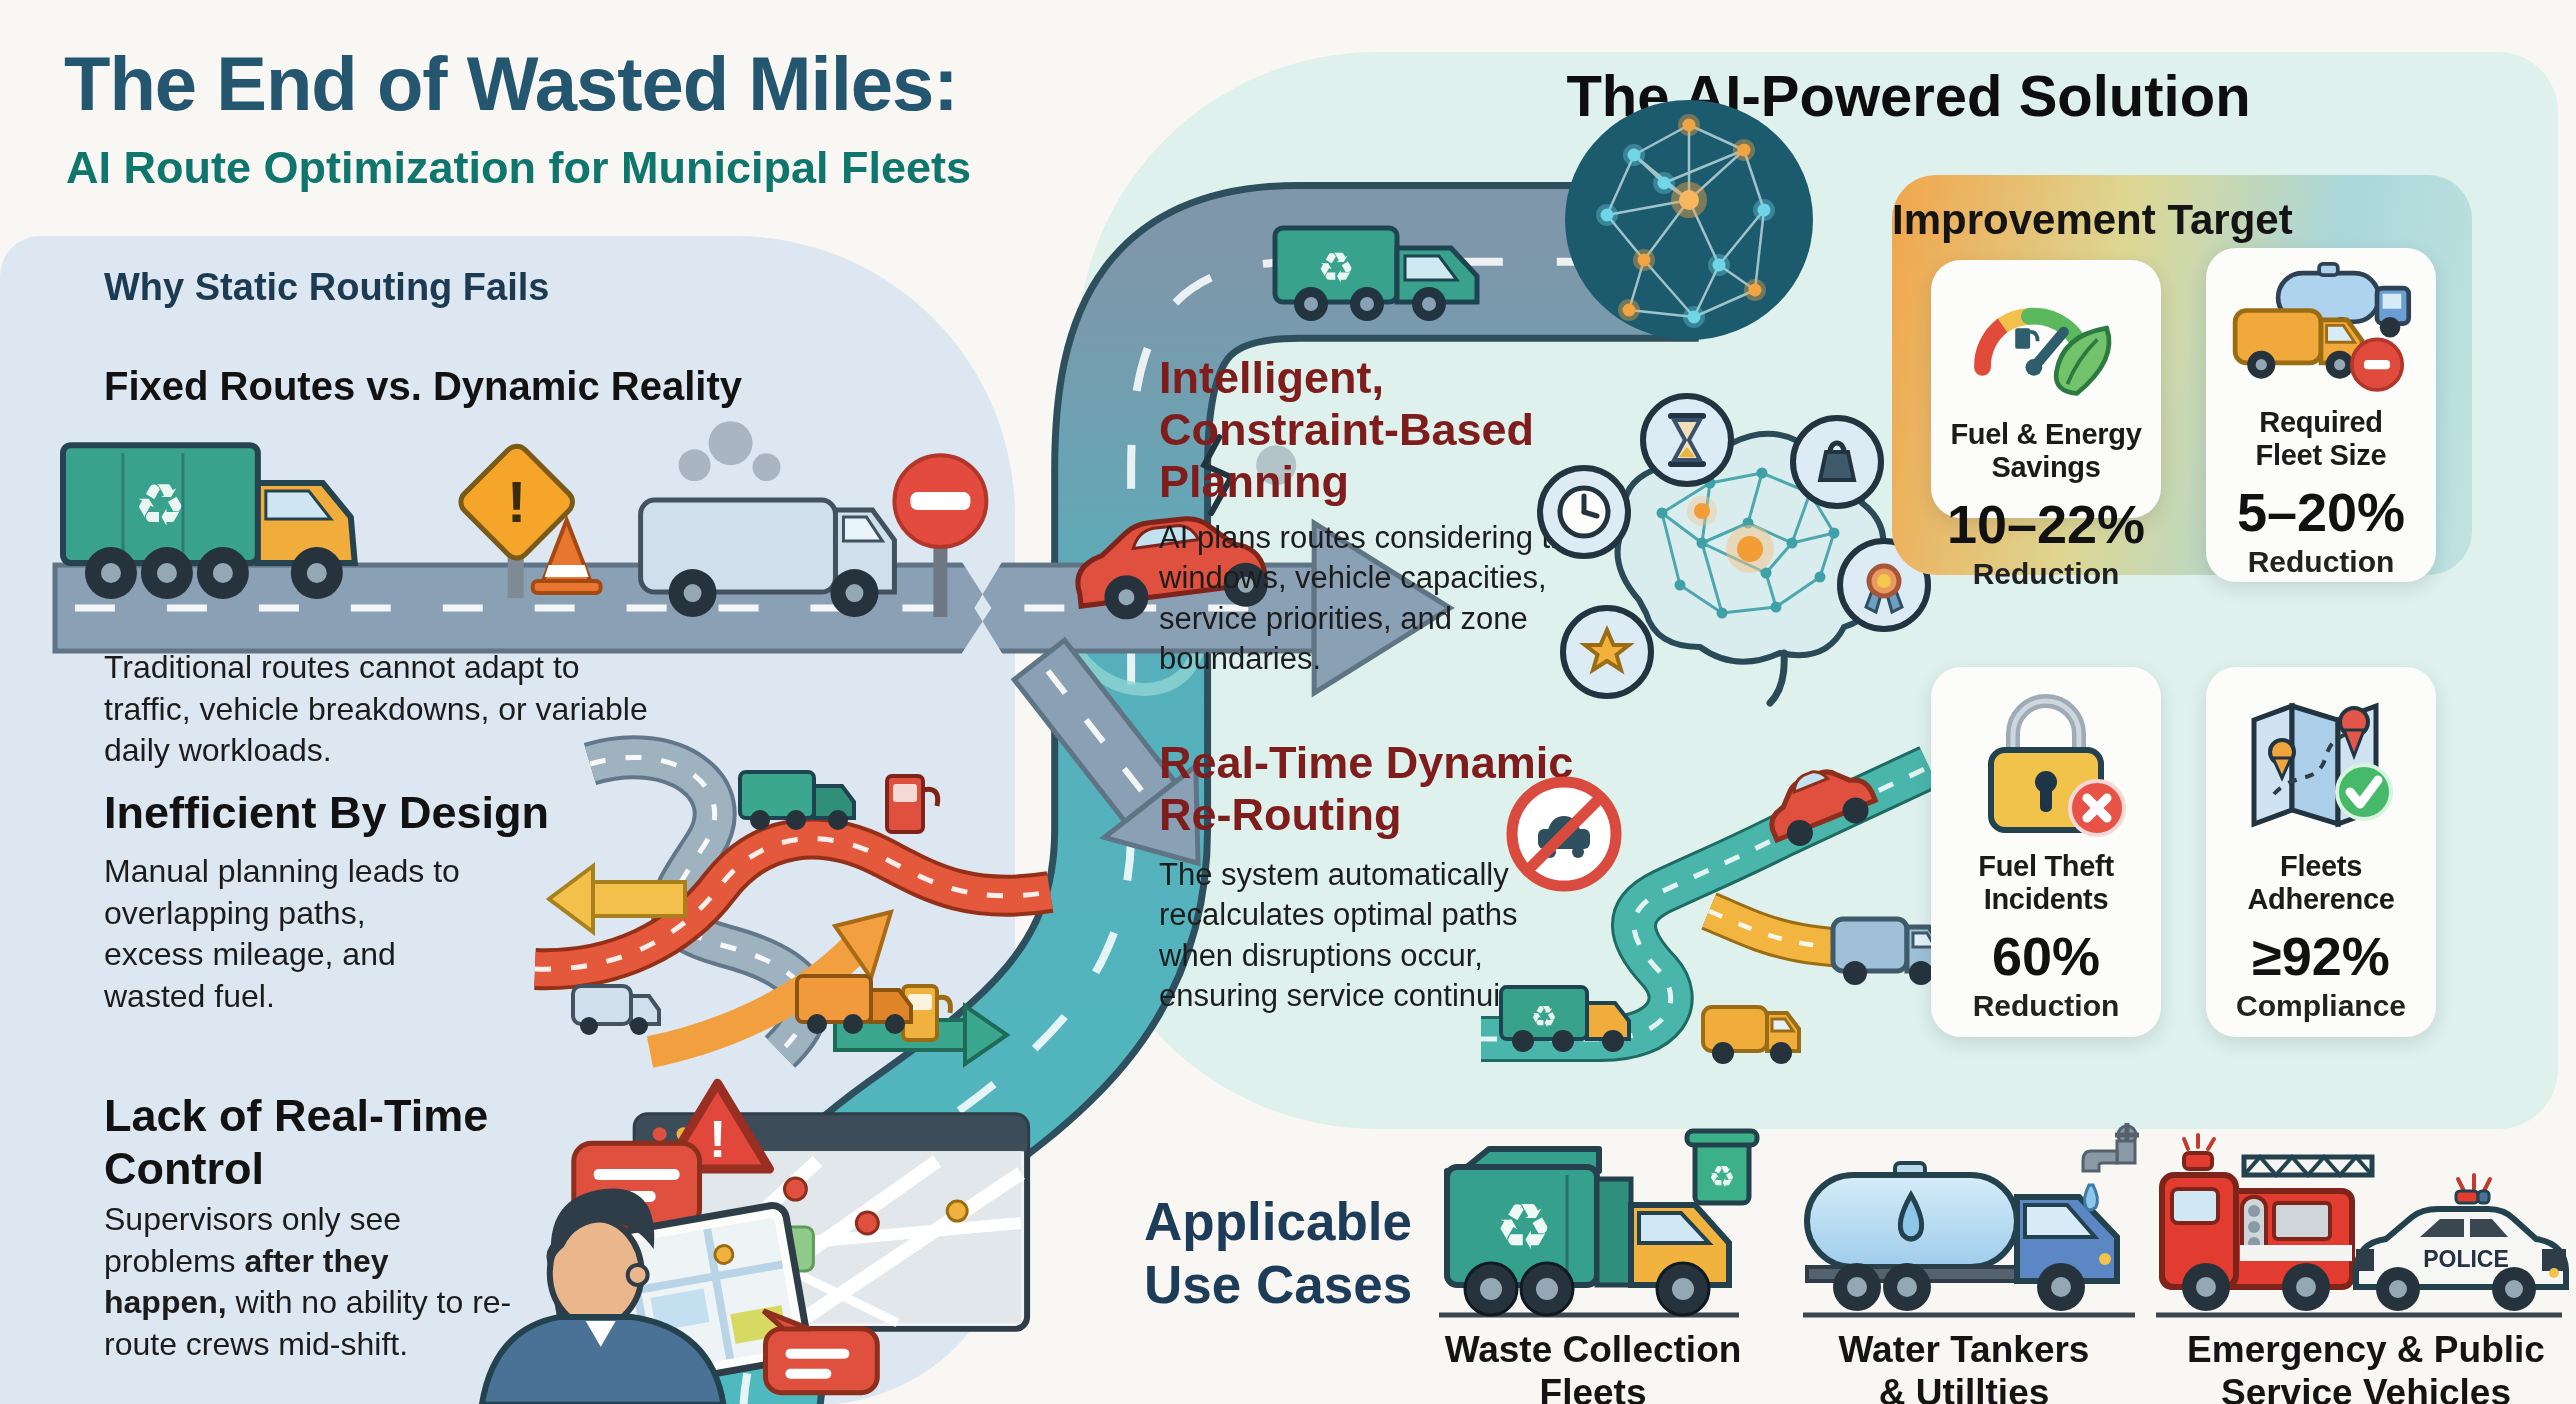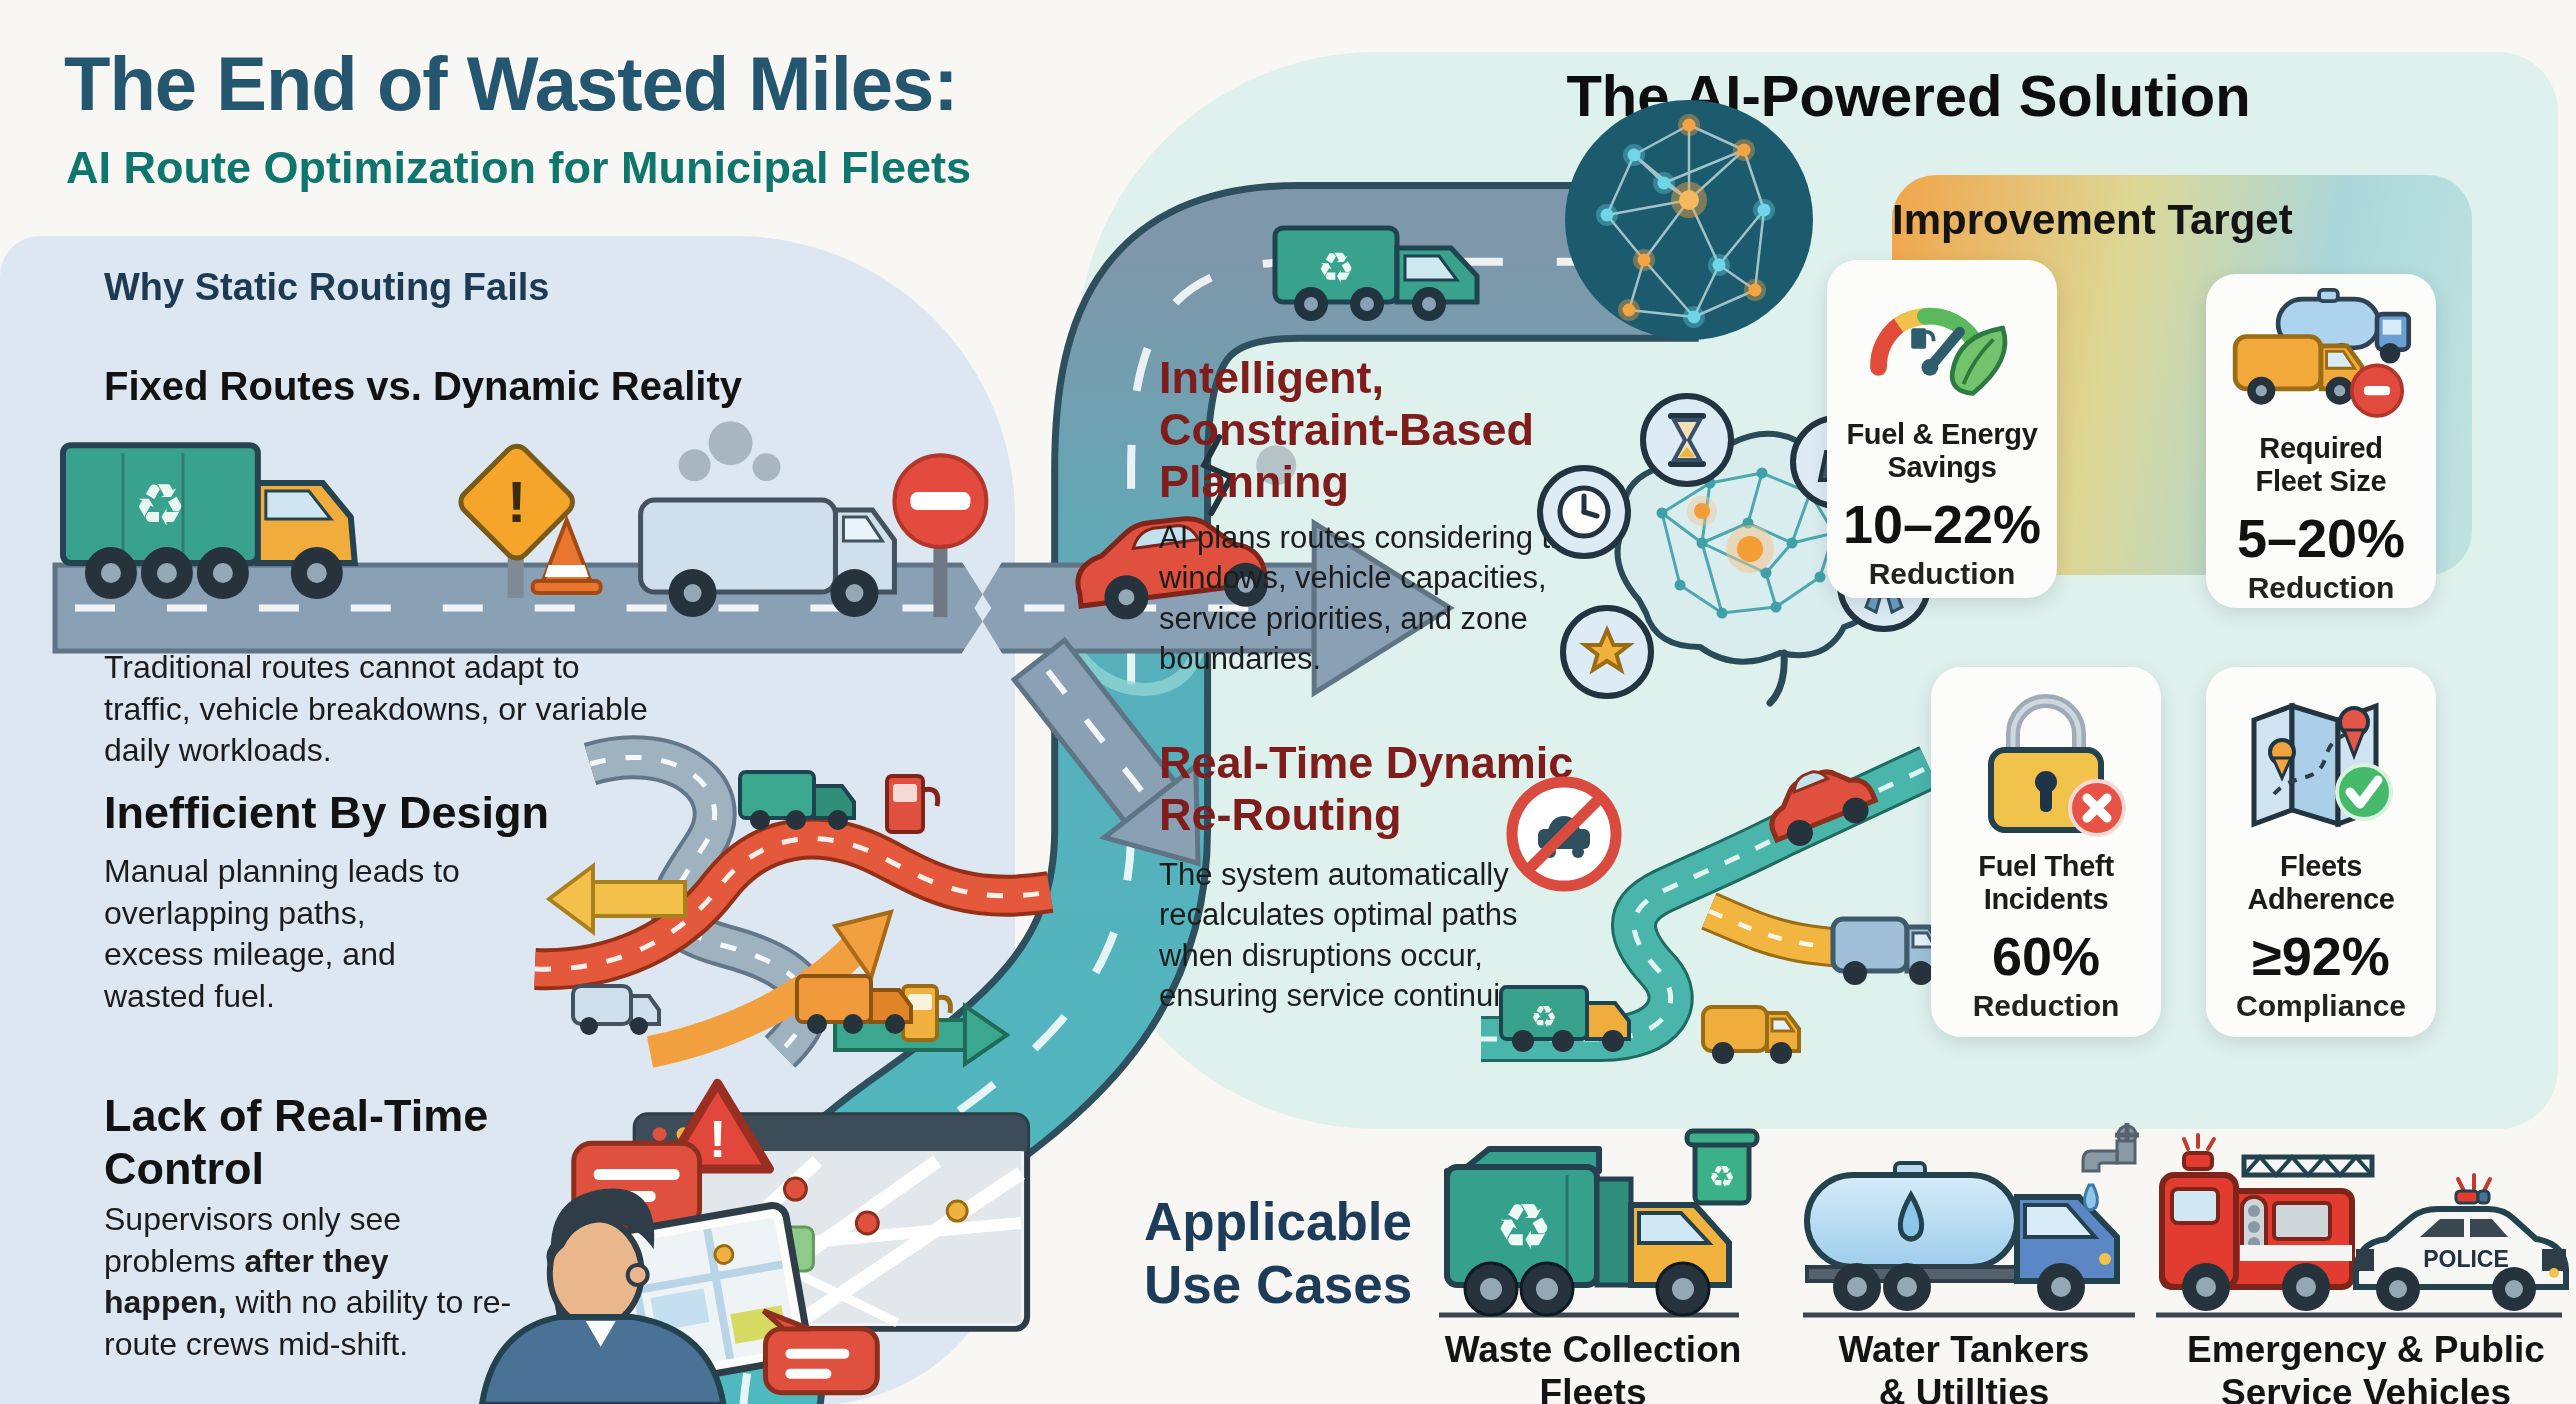--- a/index.html
+++ b/index.html
@@ -40,22 +40,22 @@
   .sol-body{font-size:31px;line-height:1.3;color:#1d1d1d}
   .s1b{left:1159px;top:518px;width:460px}
   .s2b{left:1159px;top:855px;width:385px}
 
   
   .imp-panel{left:1892px;top:175px;width:580px;height:400px;border-radius:44px;
     background:linear-gradient(100deg,#f1a54b 0%,#ddd795 38%,#abd7da 70%,#bfe3e0 100%)}
   .imp-heading{left:1892px;top:196px;width:580px;font-size:42px;font-weight:800;color:#141414}
   .card{width:230px;background:#fcfcfa;border-radius:30px;box-shadow:0 6px 18px rgba(40,60,70,.14);
     display:flex;flex-direction:column;align-items:center;text-align:center;padding:14px 8px}
-  .c1{left:1827px;top:260px;height:338px}
-  .c2{left:2206px;top:274px;height:334px}
+  .c1{left:1931px;top:260px;height:258px}
+  .c2{left:2206px;top:248px;height:334px}
   .c3{left:1931px;top:667px;height:370px}
   .c4{left:2206px;top:667px;height:370px}
   .card-label{font-size:29px;font-weight:800;line-height:1.15;letter-spacing:-0.3px;color:#1b1b1b;margin-top:4px}
   .card-value{font-size:54px;font-weight:800;color:#111;margin-top:8px}
   .card-unit{font-size:30px;font-weight:700;color:#222;margin-top:2px}
 
   
   .uc-heading{left:1144px;top:1191px;width:300px;font-size:53px;font-weight:800;color:#1d3c5a;line-height:1.18}
   .uc-label{text-align:center;font-size:37px;font-weight:800;color:#141414;line-height:1.16}
   .ucl1{left:1423px;top:1329px;width:340px}

